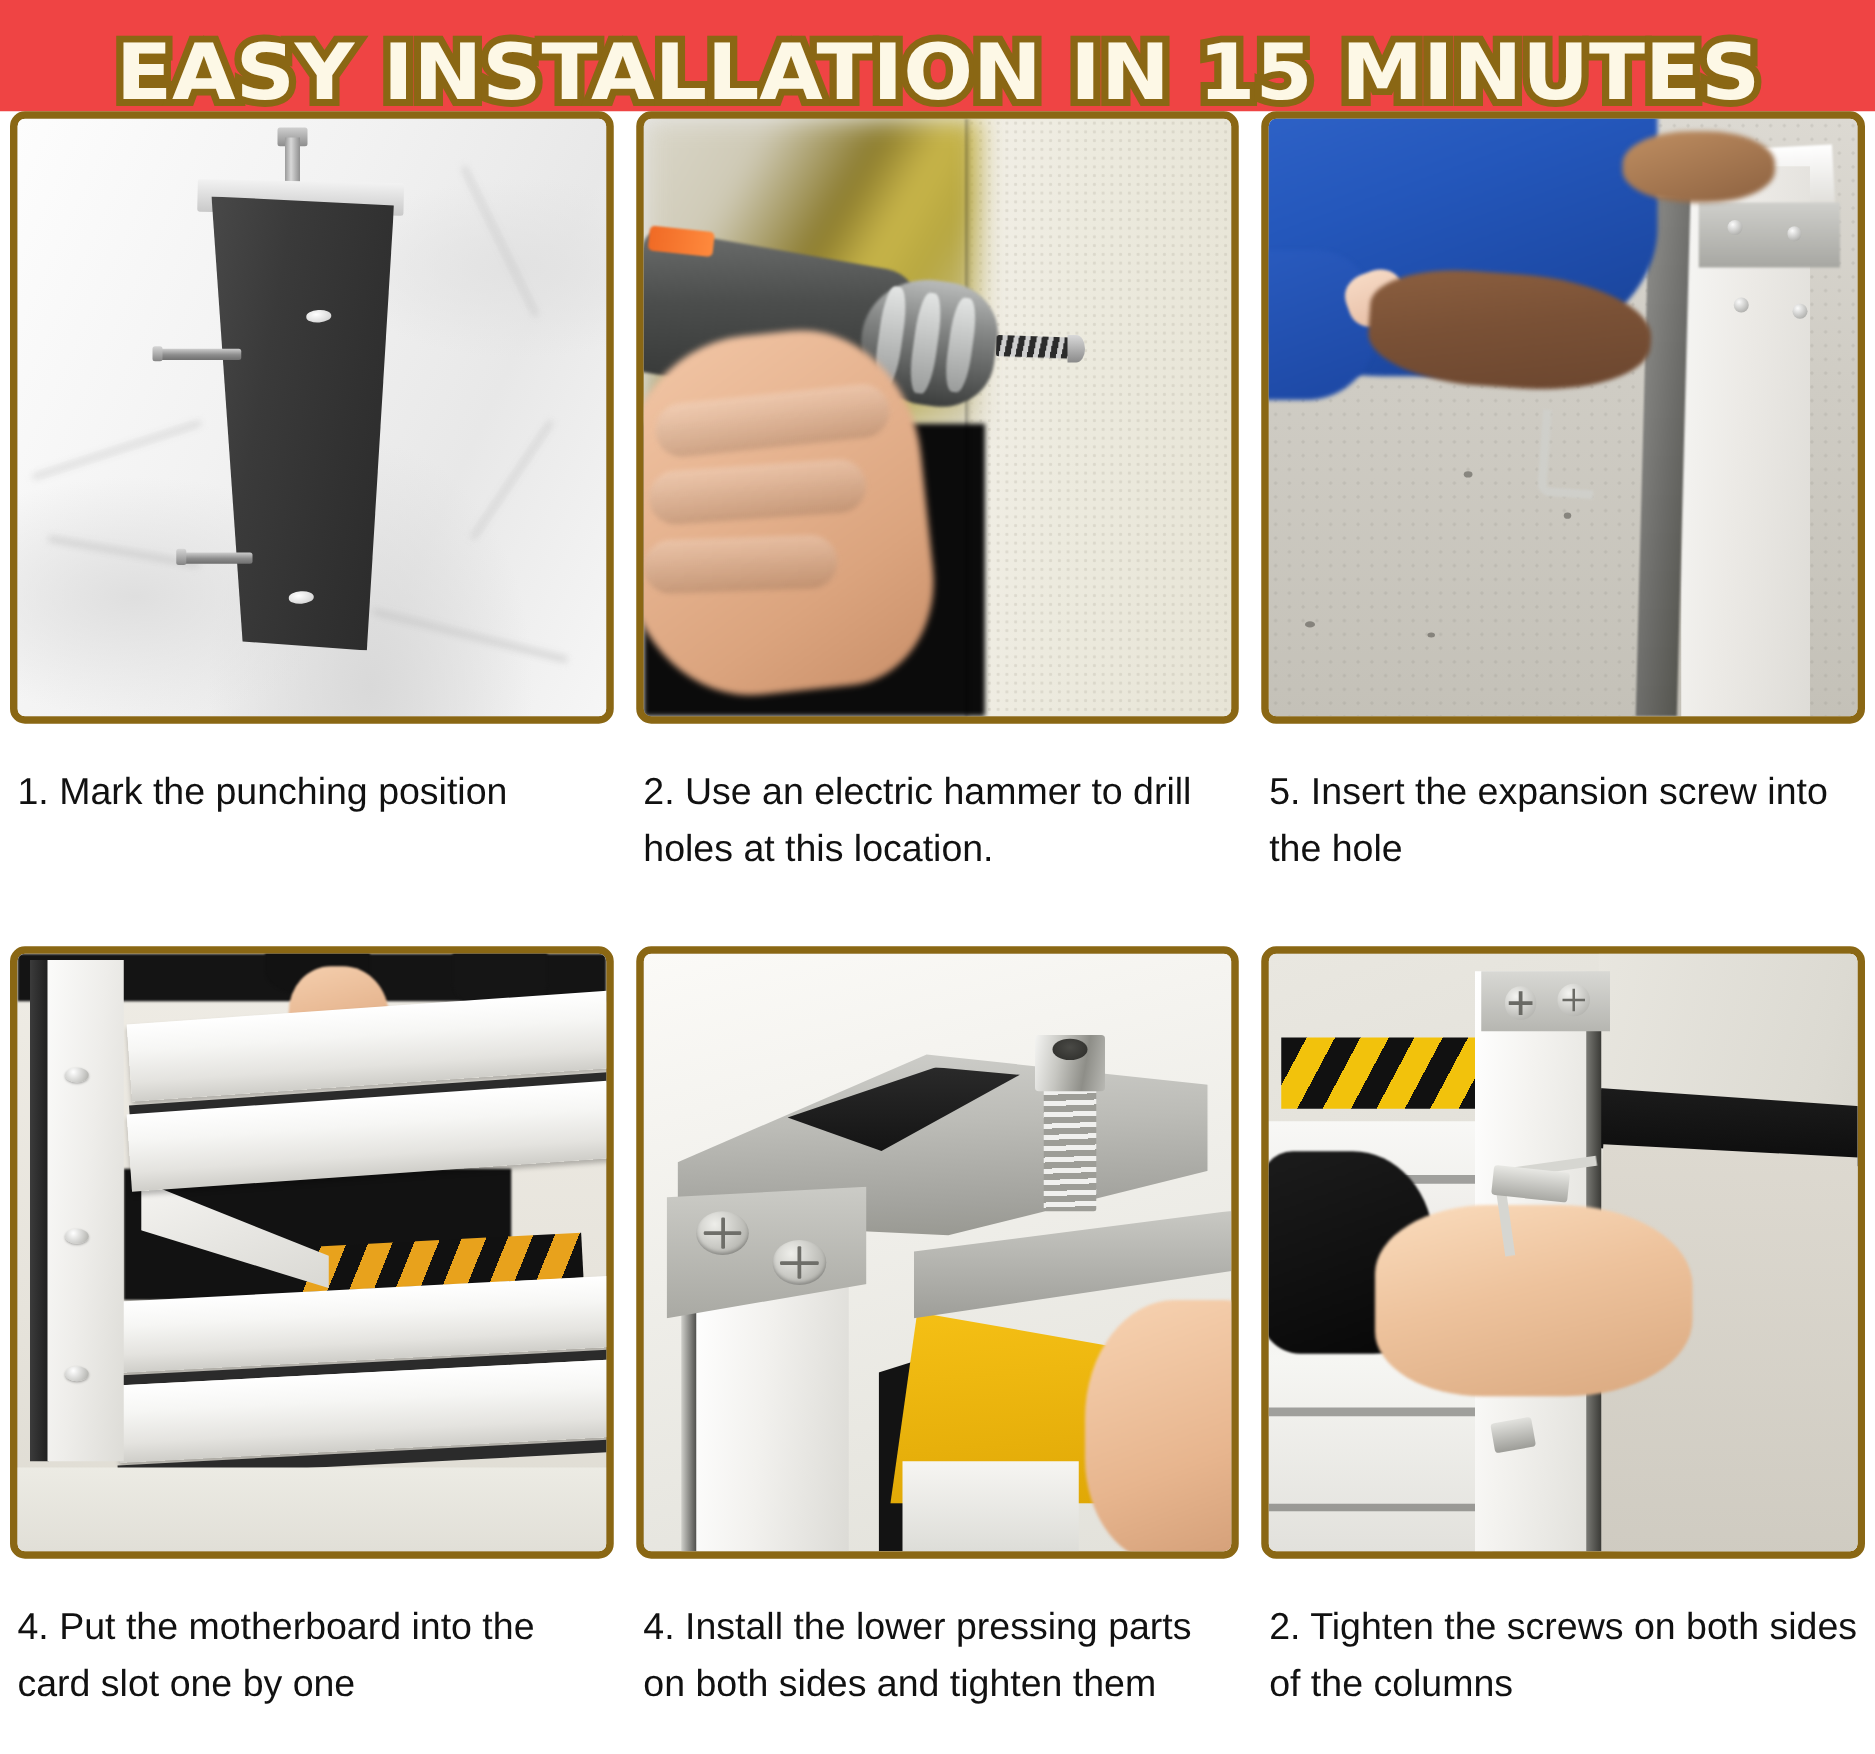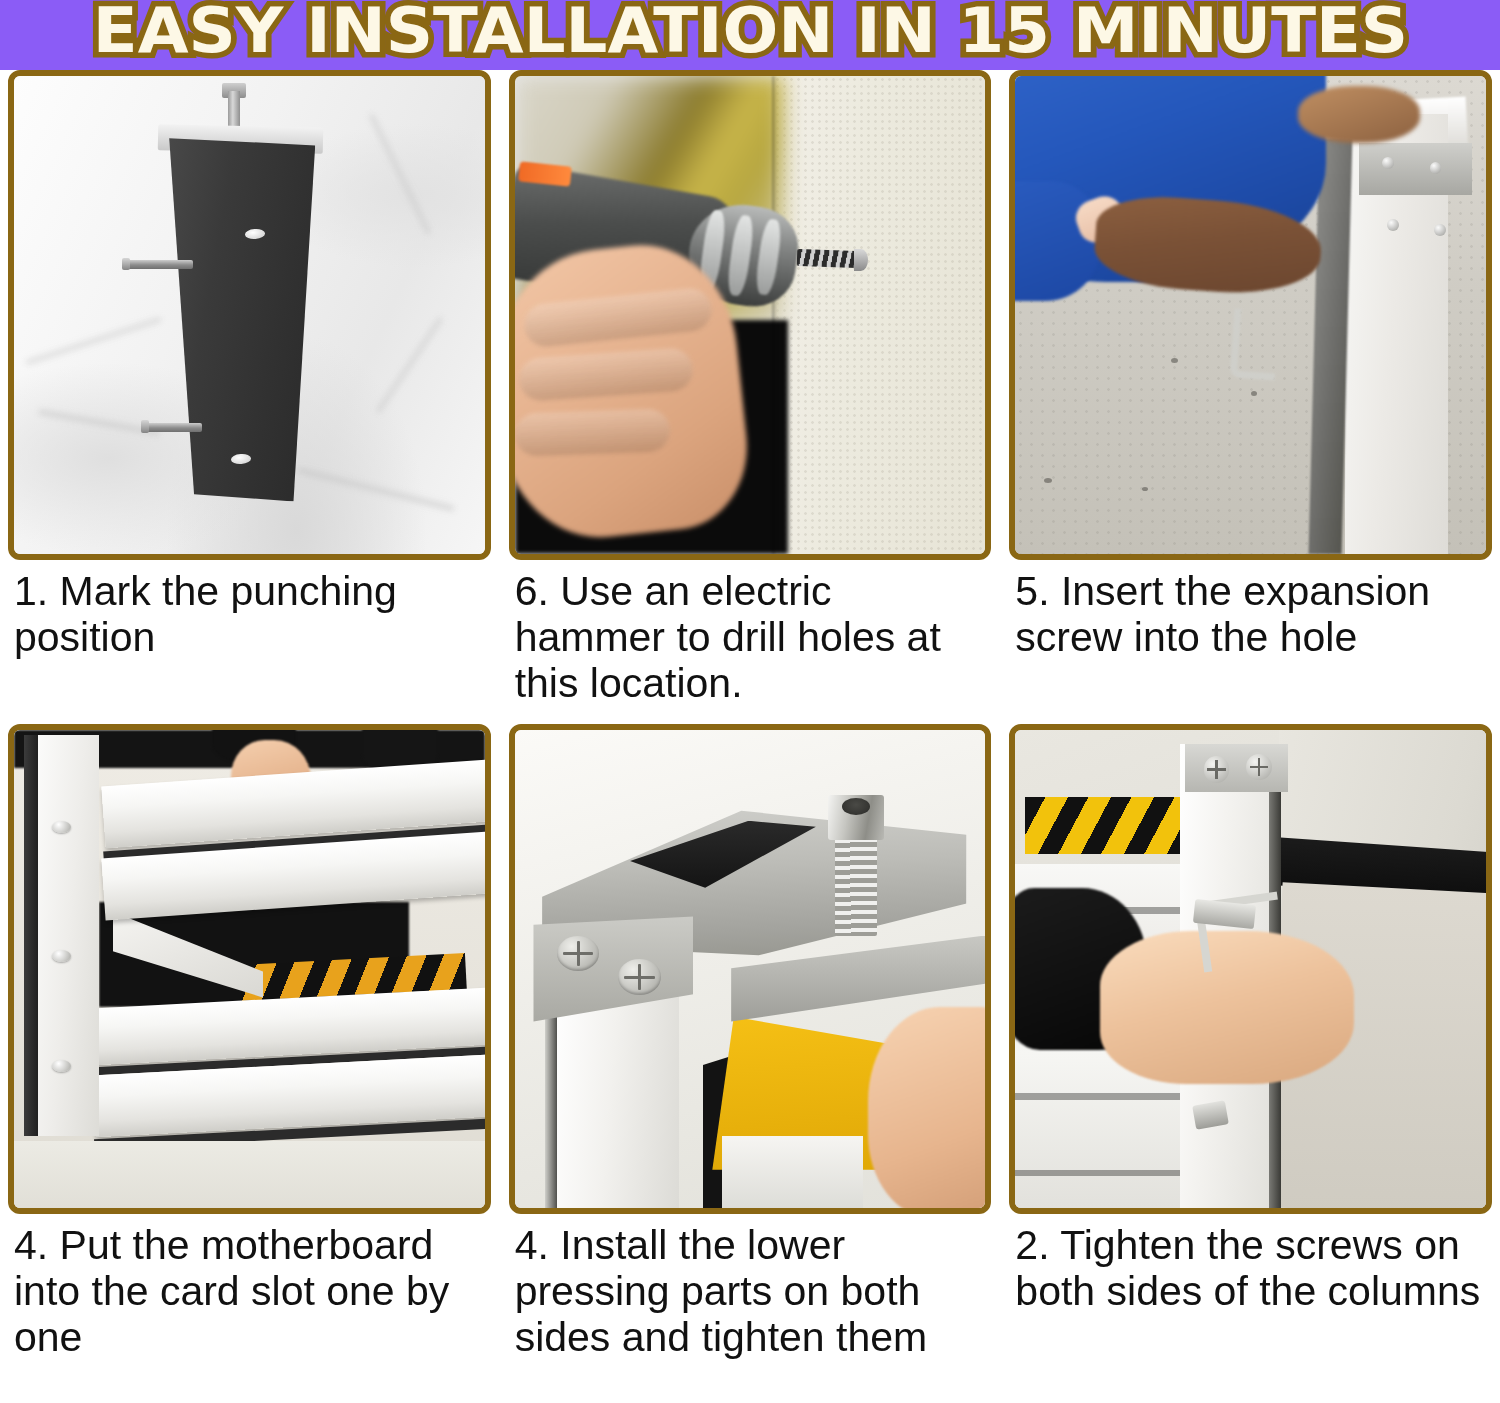--- a/index.html
+++ b/index.html
@@ -5,23 +5,23 @@
   html,body{margin:0;padding:0;}
   body{
     width:1500px;height:1403px;
     background:#ffffff;
     font-family:"Liberation Sans", sans-serif;
     overflow:hidden;
     position:relative;
   }
   
   .title-bar{
-    height:70px;
-    display:flex;align-items:flex-start;justify-content:center;
-    background:#8b5cf6;
+    height:89px;
+    display:flex;align-items:flex-end;justify-content:center;
+    background:#ef4444;
   }
   .title{
     font-size:62px;
     font-weight:bold;
     letter-spacing:0px;
     line-height:62px;
     color:#FDF8E6;
     -webkit-text-stroke:11px #8A6714;
     paint-order:stroke fill;
     text-transform:uppercase;
@@ -42,24 +42,24 @@
     position:relative;
     height:490px;
     border:6px solid #8A6714;
     border-radius:12px;
     box-sizing:border-box;
     overflow:hidden;
     background:#e9e9e9;
   }
   .photo-inner{position:absolute;inset:0;overflow:hidden;}
   .caption{
-    font-size:41px;
+    font-size:30px;
     line-height:46px;
     color:#111111;
-    padding:8px 4px 0 6px;
+    padding:32px 4px 0 6px;
     font-family:"Liberation Sans", sans-serif;
     min-height:120px;
   }
   .row1 .caption{min-height:128px;}
   .row2 .caption{min-height:152px;}
   .spacer-row{height:18px;}
 
   
   .p1-bg{position:absolute;inset:0;background:
       radial-gradient(ellipse 300px 160px at 20% 80%, #dfdfdf 0%, rgba(255,255,255,0) 60%),
@@ -345,21 +345,21 @@
         <div class="p2-chuck-ring" style="left:46%;top:29%;width:4%;height:17%;transform:rotate(8deg);"></div>
         <div class="p2-chuck-ring" style="left:52%;top:30%;width:4%;height:16%;transform:rotate(8deg);"></div>
         <div class="p2-bit"></div>
         <div class="p2-bit-tip"></div>
         <div class="p2-hand"></div>
         <div class="p2-finger" style="left:2%;top:46%;width:40%;height:9%;transform:rotate(-6deg);"></div>
         <div class="p2-finger" style="left:1%;top:58%;width:37%;height:9%;transform:rotate(-4deg);"></div>
         <div class="p2-finger" style="left:0%;top:70%;width:33%;height:9%;transform:rotate(-2deg);"></div>
       </div>
     </div>
-    <div class="caption">6. Use an electric hammer to drill holes at this location.</div>
+    <div class="caption">2. Use an electric hammer to drill holes at this location.</div>
   </div>
 
   <div class="cell">
     <div class="photo">
       <div class="photo-inner">
         <div class="p3-floor">
             <div class="p3-floor-tex"></div>
           </div>
         <div class="p3-col-top"></div>
         <div class="p3-col"></div>

